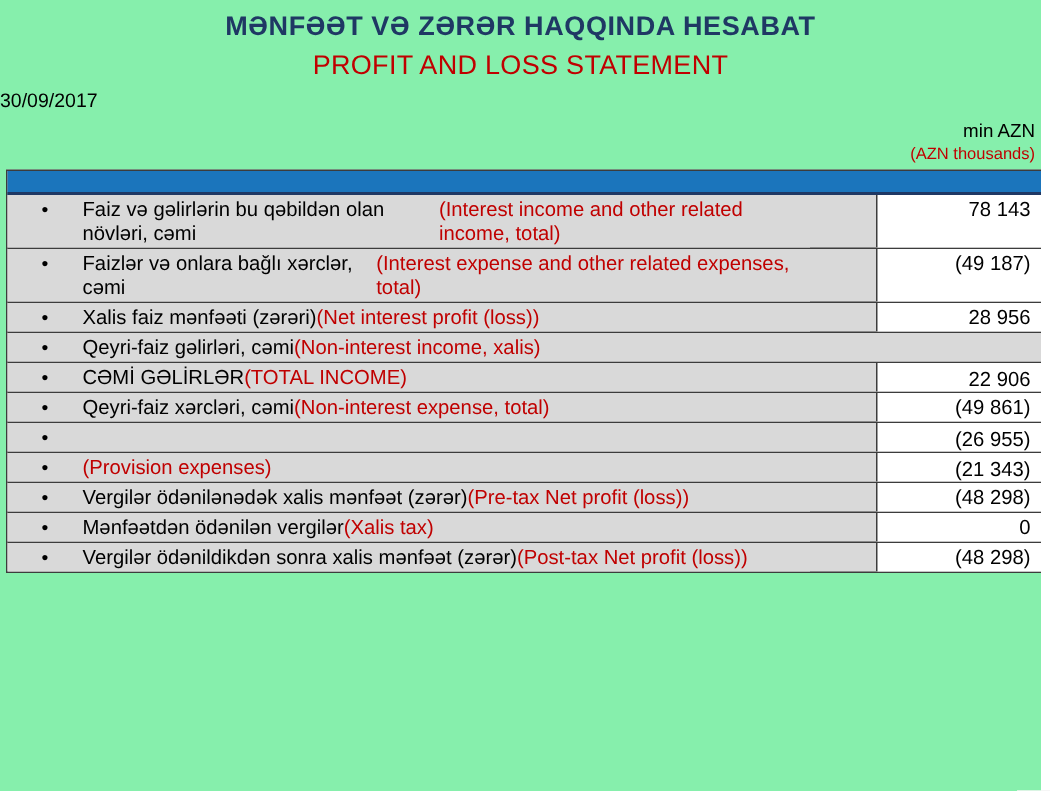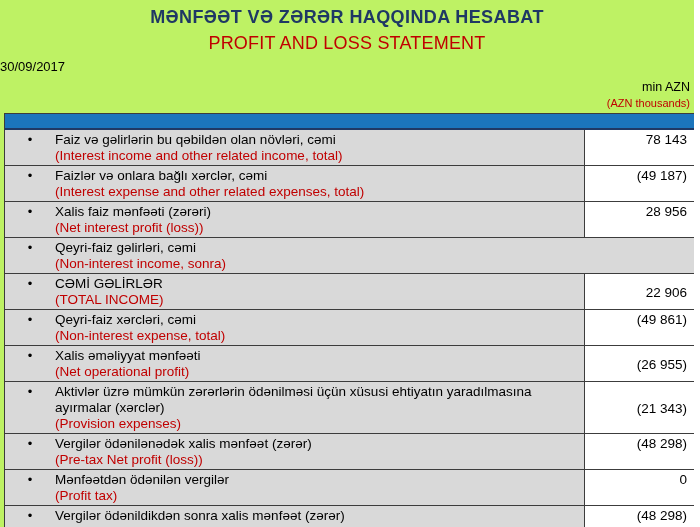--- a/index.html
+++ b/index.html
@@ -1,18 +1,18 @@
 <!DOCTYPE html>
 <html><head>
 <meta charset="utf-8">
 <style>
   html, body { margin: 0; padding: 0; background: #ffffff; }
   .page {
     width: 694px; height: 527px; position: relative; overflow: hidden;
-    background: #bef264; font-family: "Liberation Sans", sans-serif;
+    background: #86efac; font-family: "Liberation Sans", sans-serif;
   }
   .title-az {
     text-align: center; font-weight: bold; font-size: 18px; letter-spacing: 0.4px;
     color: #1F3864; padding-top: 7px;
   }
   .title-en {
     text-align: center; font-weight: normal; font-size: 18px; letter-spacing: 0.2px;
     color: #C00000; margin-top: 5px;
   }
   .date { text-align: left; font-size: 13px; color: #000000; margin-top: 5px; }
@@ -27,21 +27,21 @@
   .row { display: flex; }
   .row + .row { border-top: 1px solid #3c3c3c; }
   .desc {
     flex: 1 1 auto; background: #D9D9D9; display: flex;
     padding: 2px 4px 1px 0; box-sizing: border-box;
   }
   .bullet {
     flex: 0 0 50px; width: 50px; text-align: center;
     font-size: 13px; line-height: 16px; color: #000000;
   }
-  .labels { flex: 1 1 auto; display: flex; flex-direction: column; }
+  .labels { flex: 1 1 auto; display: flex; flex-direction: row; }
   .az { color: #000000; font-size: 13.5px; line-height: 16px; }
   .en { color: #C00000; font-size: 13.5px; line-height: 16px; }
   .val {
     flex: 0 0 111px; width: 111px; box-sizing: border-box;
     background: #ffffff; border-left: 1px solid #3c3c3c;
     font-size: 13.5px; color: #000000;
     display: flex; justify-content: flex-end;
     padding: 2px 8px 1px 0;
   }
   .val.top { align-items: flex-start; margin-left: 44px; }
@@ -91,21 +91,21 @@
               <span class="en">(Net interest profit (loss))</span>
             </span>
           </div>
           <div class="val top">28 956</div>
         </div>
         <div class="row">
           <div class="desc">
             <span class="bullet">•</span>
             <span class="labels">
               <span class="az">Qeyri-faiz gəlirləri, cəmi</span>
-              <span class="en">(Non-interest income, sonra)</span>
+              <span class="en">(Non-interest income, xalis)</span>
             </span>
           </div>
         </div>
         <div class="row">
           <div class="desc">
             <span class="bullet">•</span>
             <span class="labels">
               <span class="az">CƏMİ GƏLİRLƏR</span>
               <span class="en">(TOTAL INCOME)</span>
             </span>
@@ -118,53 +118,48 @@
             <span class="labels">
               <span class="az">Qeyri-faiz xərcləri, cəmi</span>
               <span class="en">(Non-interest expense, total)</span>
             </span>
           </div>
           <div class="val top">(49 861)</div>
         </div>
         <div class="row">
           <div class="desc">
             <span class="bullet">•</span>
-            <span class="labels">
-              <span class="az">Xalis əməliyyat mənfəəti</span>
-              <span class="en">(Net operational profit)</span>
-            </span>
           </div>
           <div class="val middle">(26 955)</div>
         </div>
         <div class="row">
           <div class="desc">
             <span class="bullet">•</span>
             <span class="labels">
-              <span class="az">Aktivlər üzrə mümkün zərərlərin ödənilməsi üçün xüsusi ehtiyatın yaradılmasına ayırmalar (xərclər)</span>
               <span class="en">(Provision expenses)</span>
             </span>
           </div>
           <div class="val middle">(21 343)</div>
         </div>
         <div class="row">
           <div class="desc">
             <span class="bullet">•</span>
             <span class="labels">
               <span class="az">Vergilər ödənilənədək xalis mənfəət (zərər)</span>
               <span class="en">(Pre-tax Net profit (loss))</span>
             </span>
           </div>
           <div class="val top">(48 298)</div>
         </div>
         <div class="row">
           <div class="desc">
             <span class="bullet">•</span>
             <span class="labels">
               <span class="az">Mənfəətdən ödənilən vergilər</span>
-              <span class="en">(Profit tax)</span>
+              <span class="en">(Xalis tax)</span>
             </span>
           </div>
           <div class="val top">0</div>
         </div>
         <div class="row">
           <div class="desc">
             <span class="bullet">•</span>
             <span class="labels">
               <span class="az">Vergilər ödənildikdən sonra xalis mənfəət (zərər)</span>
               <span class="en">(Post-tax Net profit (loss))</span>

